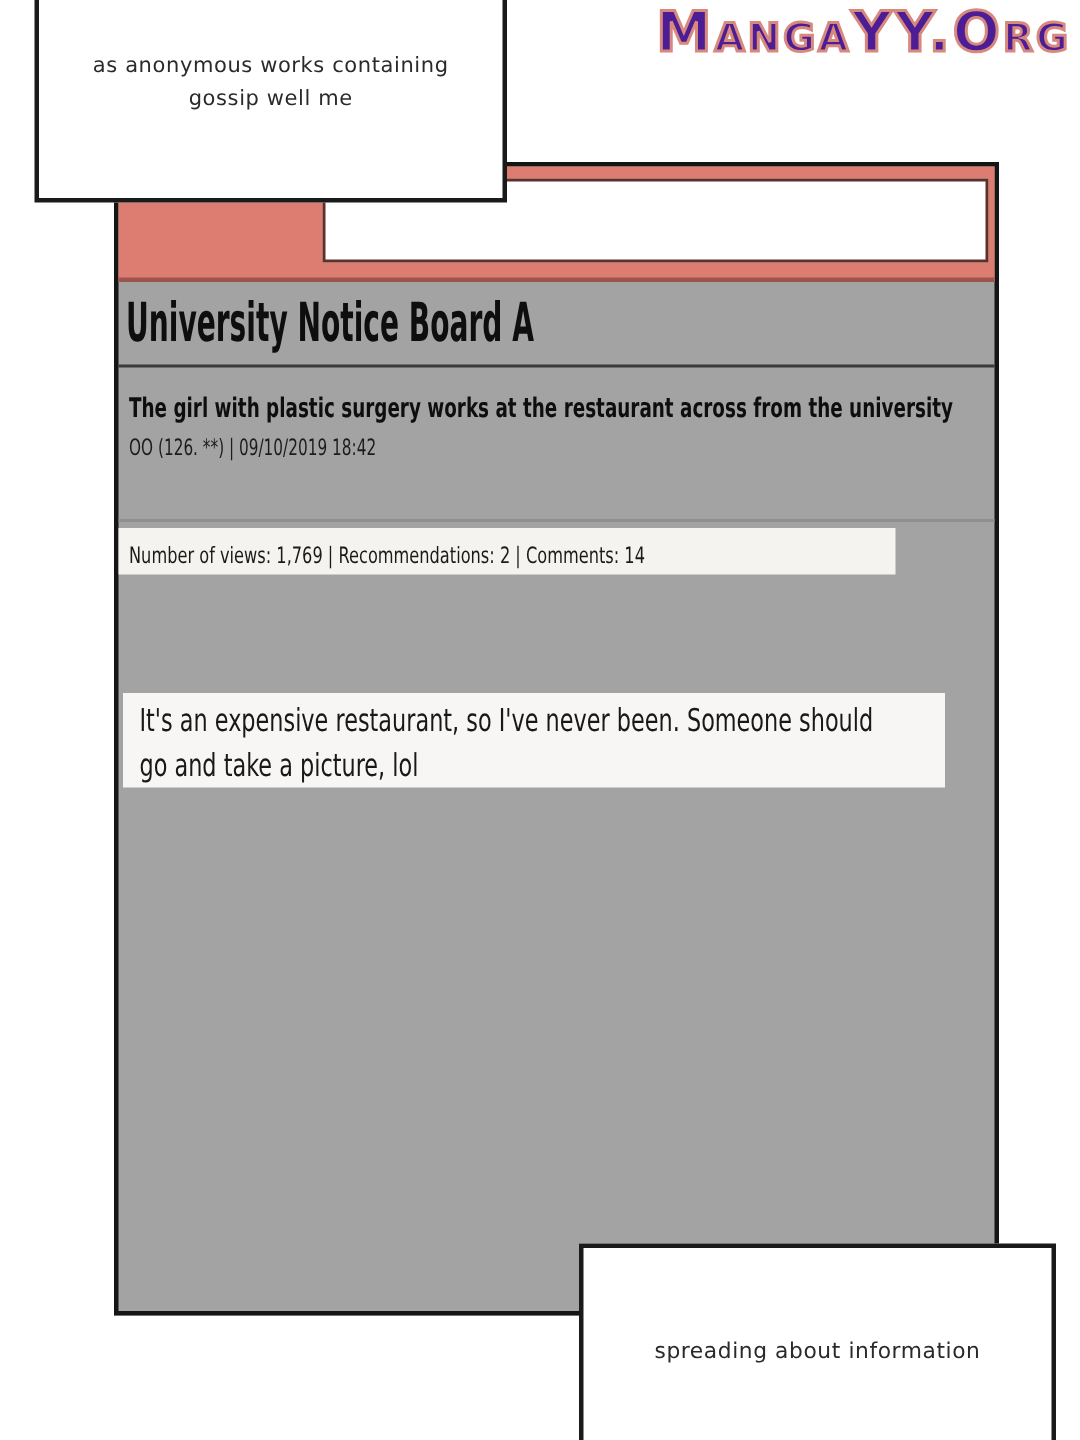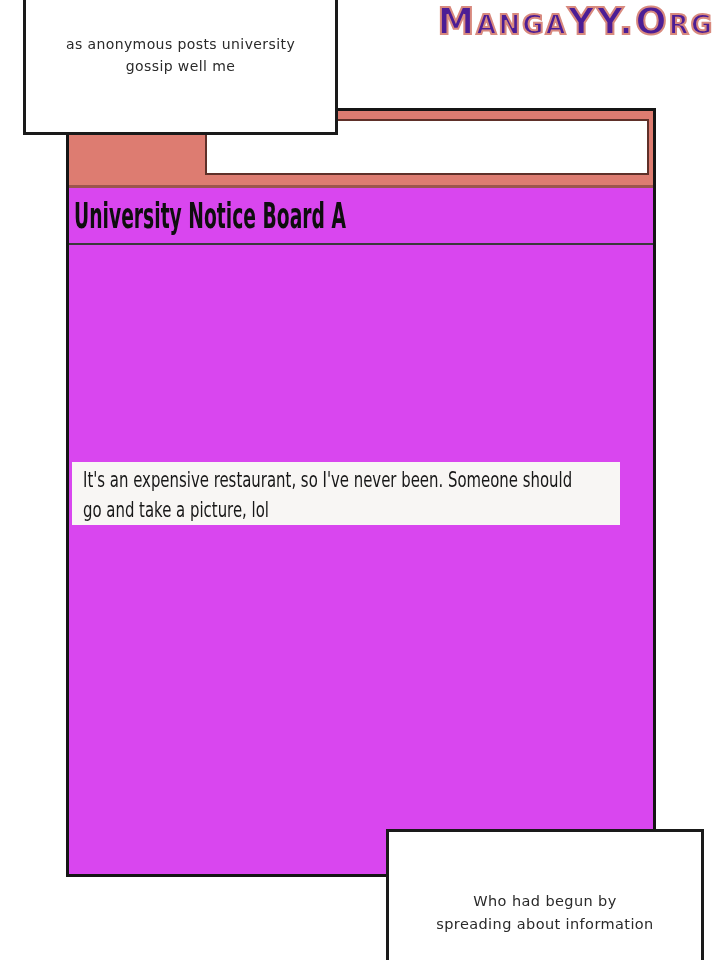--- a/index.html
+++ b/index.html
@@ -23,25 +23,25 @@
     font-size: 37px;
     letter-spacing: 2px;
     color: #4c1d95;
     -webkit-text-stroke: 2px #d8897e;
     white-space: nowrap;
   }
 
   
   .window {
     position: absolute;
-    left: 66px; top: 108px;
+    left: 76px; top: 108px;
     width: 590px; height: 769px;
     box-sizing: border-box;
     border: 3px solid #151515;
-    background: #d946ef;
+    background: #a3a3a3;
     z-index: 10;
   }
   .header {
     position: absolute;
     left: 0; top: 0; right: 0;
     height: 74px;
     background: #dd7c71;
     border-bottom: 3px solid #9c554d;
   }
   .address-bar {
@@ -177,30 +177,37 @@
 
 <div class="window">
   <div class="header">
     <div class="address-bar"></div>
   </div>
 
   <div class="board-title-row">
     <span class="board-title">University Notice Board A</span>
   </div>
 
-
+  <div class="post-head">
+    <span class="post-title">The girl with plastic surgery works at the restaurant across from the university</span><br>
+    <span class="post-byline">OO (126. **) | 09/10/2019 18:42</span>
+  </div>
+
+  <div class="stats-row">
+    <div class="stats-band"></div>
+    <span class="post-stats">Number of views: 1,769 | Recommendations: 2 | Comments: 14</span>
+  </div>
 
   <div class="body-band"></div>
   <div class="post-body">
     <span class="line">It's an expensive restaurant, so I've never been. Someone should</span>
     <span class="line">go and take a picture, lol</span>
   </div>
 </div>
 
 <div class="bubble bubble-top-left">
-  <div>as anonymous posts university</div>
+  <div>as anonymous works containing</div>
   <div>gossip well me</div>
 </div>
 
 <div class="bubble bubble-bottom-right">
-  <div>Who had begun by</div>
   <div>spreading about information</div>
 </div>
 
 </body></html>

